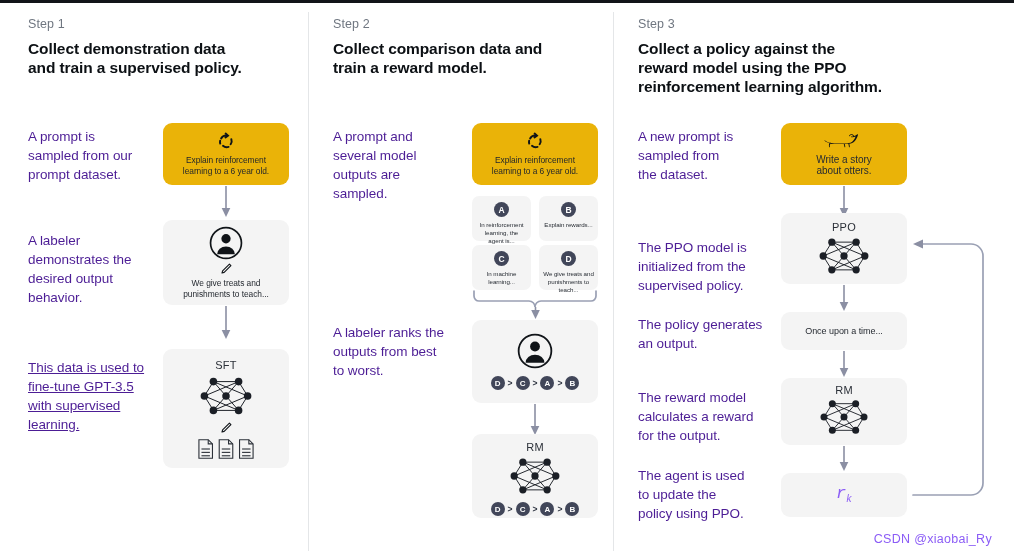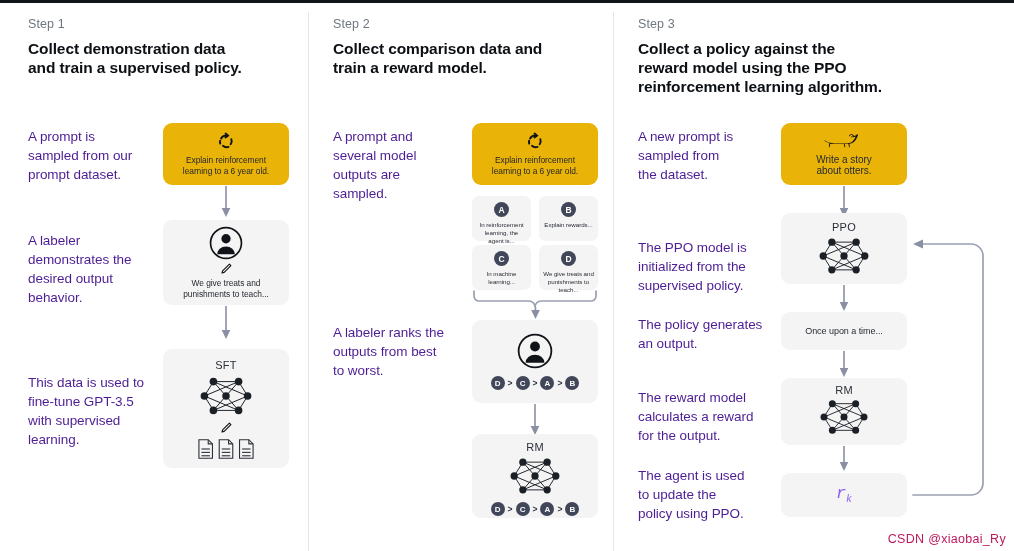--- a/index.html
+++ b/index.html
@@ -93,22 +93,22 @@
   .rank .gt { font-size: 8.5px; color: #2d3340; font-weight: 700; }
 
   .arrow-svg { position: absolute; overflow: visible; }
   .reward-sym {
     font-family: Liberation Mono, monospace;
     font-style: italic; font-size: 17px; color: #8b5cf6;
   }
   .reward-sym sub { font-size: 10px; font-style: italic; }
 
   .watermark {
-    position: absolute; right: 8px; bottom: 5px;
-    font-size: 12.5px; color: #be185d; letter-spacing: .3px;
+    position: absolute; right: 22px; bottom: 5px;
+    font-size: 12.5px; color: #8b5cf6; letter-spacing: .3px;
   }
 </style>
 </head>
 <body>
 
 <div class="page">
 
   <div class="topbar"></div>
   <div class="divider" style="left:308px;"></div>
   <div class="divider" style="left:613px;"></div>
@@ -120,21 +120,21 @@
 and train a supervised policy.</div>
     </div>
 
     <div class="desc" style="left:28px;top:127px;width:150px;">A prompt is
 sampled from our
 prompt dataset.</div>
     <div class="desc" style="left:28px;top:231px;width:150px;">A labeler
 demonstrates the
 desired output
 behavior.</div>
-    <div class="desc" style="left:28px;top:373px;width:160px;">This data is used to
+    <div class="desc" style="left:28px;top:358px;width:160px;text-decoration:underline;">This data is used to
 fine-tune GPT-3.5
 with supervised
 learning.</div>
 
     <div class="box green" style="left:163px;top:123px;width:126px;height:62px;">
       <span style="line-height:0;">
         <svg width="18" height="18" viewBox="0 0 24 24" fill="none" stroke="#101418" stroke-width="2.6" stroke-linecap="round">
           <path d="M5.5 8.6 A7.4 7.4 0 0 1 12.2 4.6"></path>
           <path d="M19.1 9.6 A7.4 7.4 0 0 1 18.2 16.4"></path>
           <path d="M15.4 19.9 A7.4 7.4 0 0 1 8 18.4"></path>

